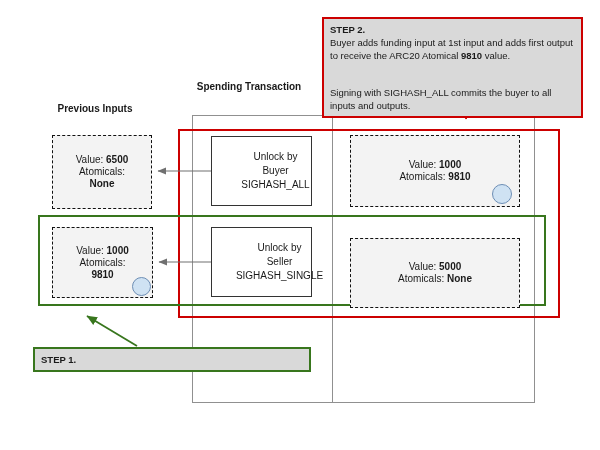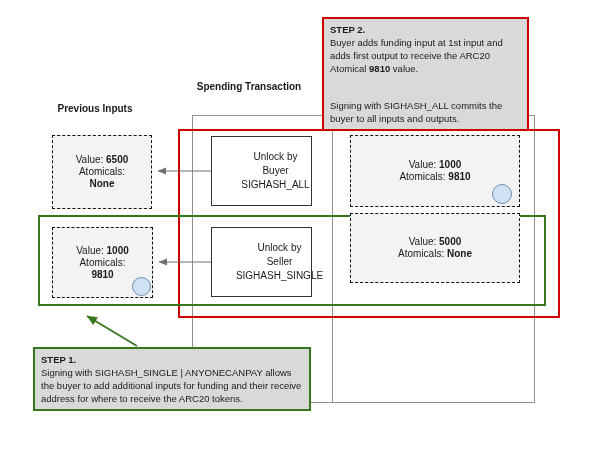--- a/index.html
+++ b/index.html
@@ -28,32 +28,32 @@
   .solid-box{
     border:1.5px solid #333;background:#fff;
     display:flex;flex-direction:column;justify-content:center;align-items:center;
     font-size:10px;line-height:14px;text-align:center;
   }
   .prev-box-1{left:52px;top:135px;width:100px;height:74px;}
   .prev-box-2{left:52px;top:227px;width:101px;height:71px;}
   .unlock-1{left:211px;top:136px;width:101px;height:70px;padding-left:28px;}
   .unlock-2{left:211px;top:227px;width:101px;height:70px;padding-left:36px;}
   .out-box-1{left:350px;top:135px;width:170px;height:72px;}
-  .out-box-2{left:350px;top:213px;width:170px;height:70px;}
+  .out-box-2{left:350px;top:238px;width:170px;height:70px;}
 
   .token-circle{
     border-radius:50%;background:var(--token-fill);border:1.5px solid var(--token-stroke);
   }
   .token-prev{left:132px;top:277px;width:19px;height:19px;}
   .token-out{left:492px;top:184px;width:20px;height:20px;}
 
   .step-box{
     background:var(--step-box-bg);padding:4px 6px;font-size:9.5px;line-height:13px;
   }
-  .step-2{left:322px;top:17px;width:207px;border:2px solid var(--red);}
+  .step-2{left:322px;top:17px;width:261px;border:2px solid var(--red);}
   .step-1{left:33px;top:347px;width:278px;border:2px solid var(--green);}
   .step-title{font-weight:bold;}
   .step-para-gap{margin-top:24px;}
 
   .hdr-prev{left:40px;top:103px;width:110px;}
   .hdr-spend{left:179px;top:81px;width:140px;}
 
   svg.arrows{left:0;top:0;width:600px;height:450px;pointer-events:none;}
   .ln-gray{stroke:var(--connector);stroke-width:1.2;}
   .ln-red{stroke:var(--red);stroke-width:1.6;}
@@ -130,16 +130,15 @@
   </svg>
 
   <div class="abs step-box step-2">
     <div class="step-title">STEP 2.</div>
     <div><span>Buyer adds funding input at 1st input and adds first output to receive the ARC20 Atomical </span><b>9810</b><span> value.</span></div>
     <div class="step-para-gap">Signing with SIGHASH_ALL commits the buyer to all inputs and outputs.</div>
   </div>
 
   <div class="abs step-box step-1">
     <div class="step-title">STEP 1.</div>
-    <div>Signing with SIGHASH_SINGLE | ANYONECANPAY allows the buyer to add additional inputs for funding and their receive address for where to receive the ARC20 tokens.</div>
   </div>
 
 </div>
 
 </body></html>

